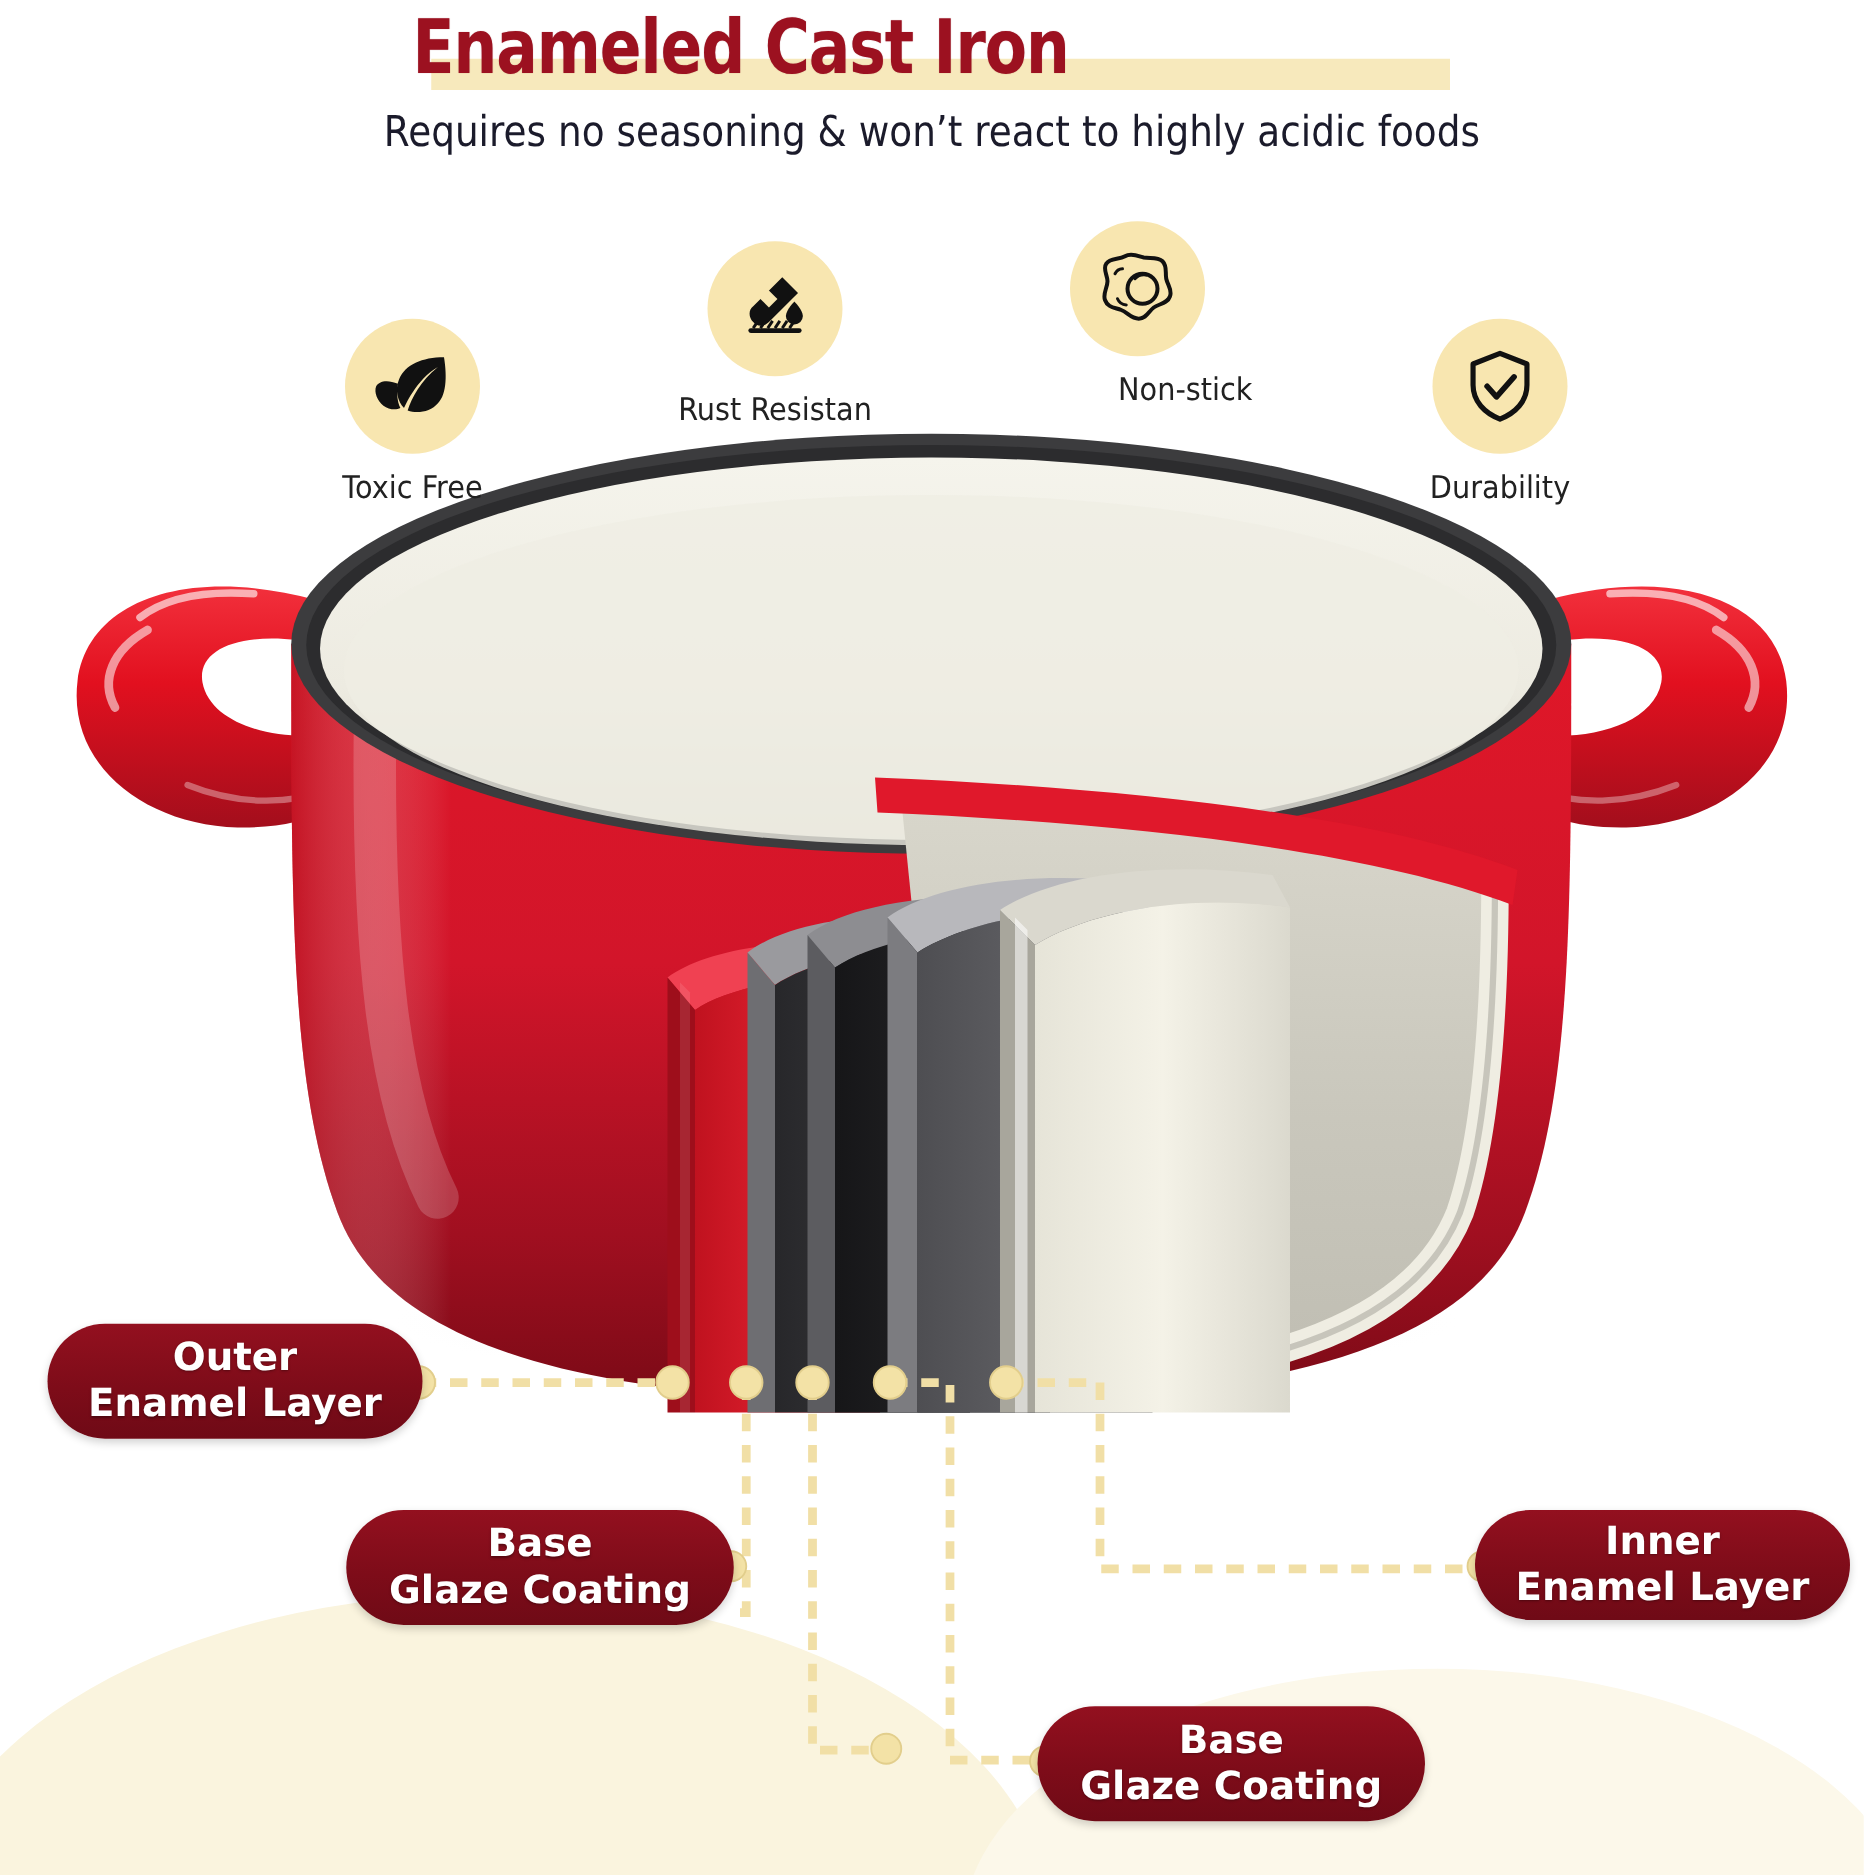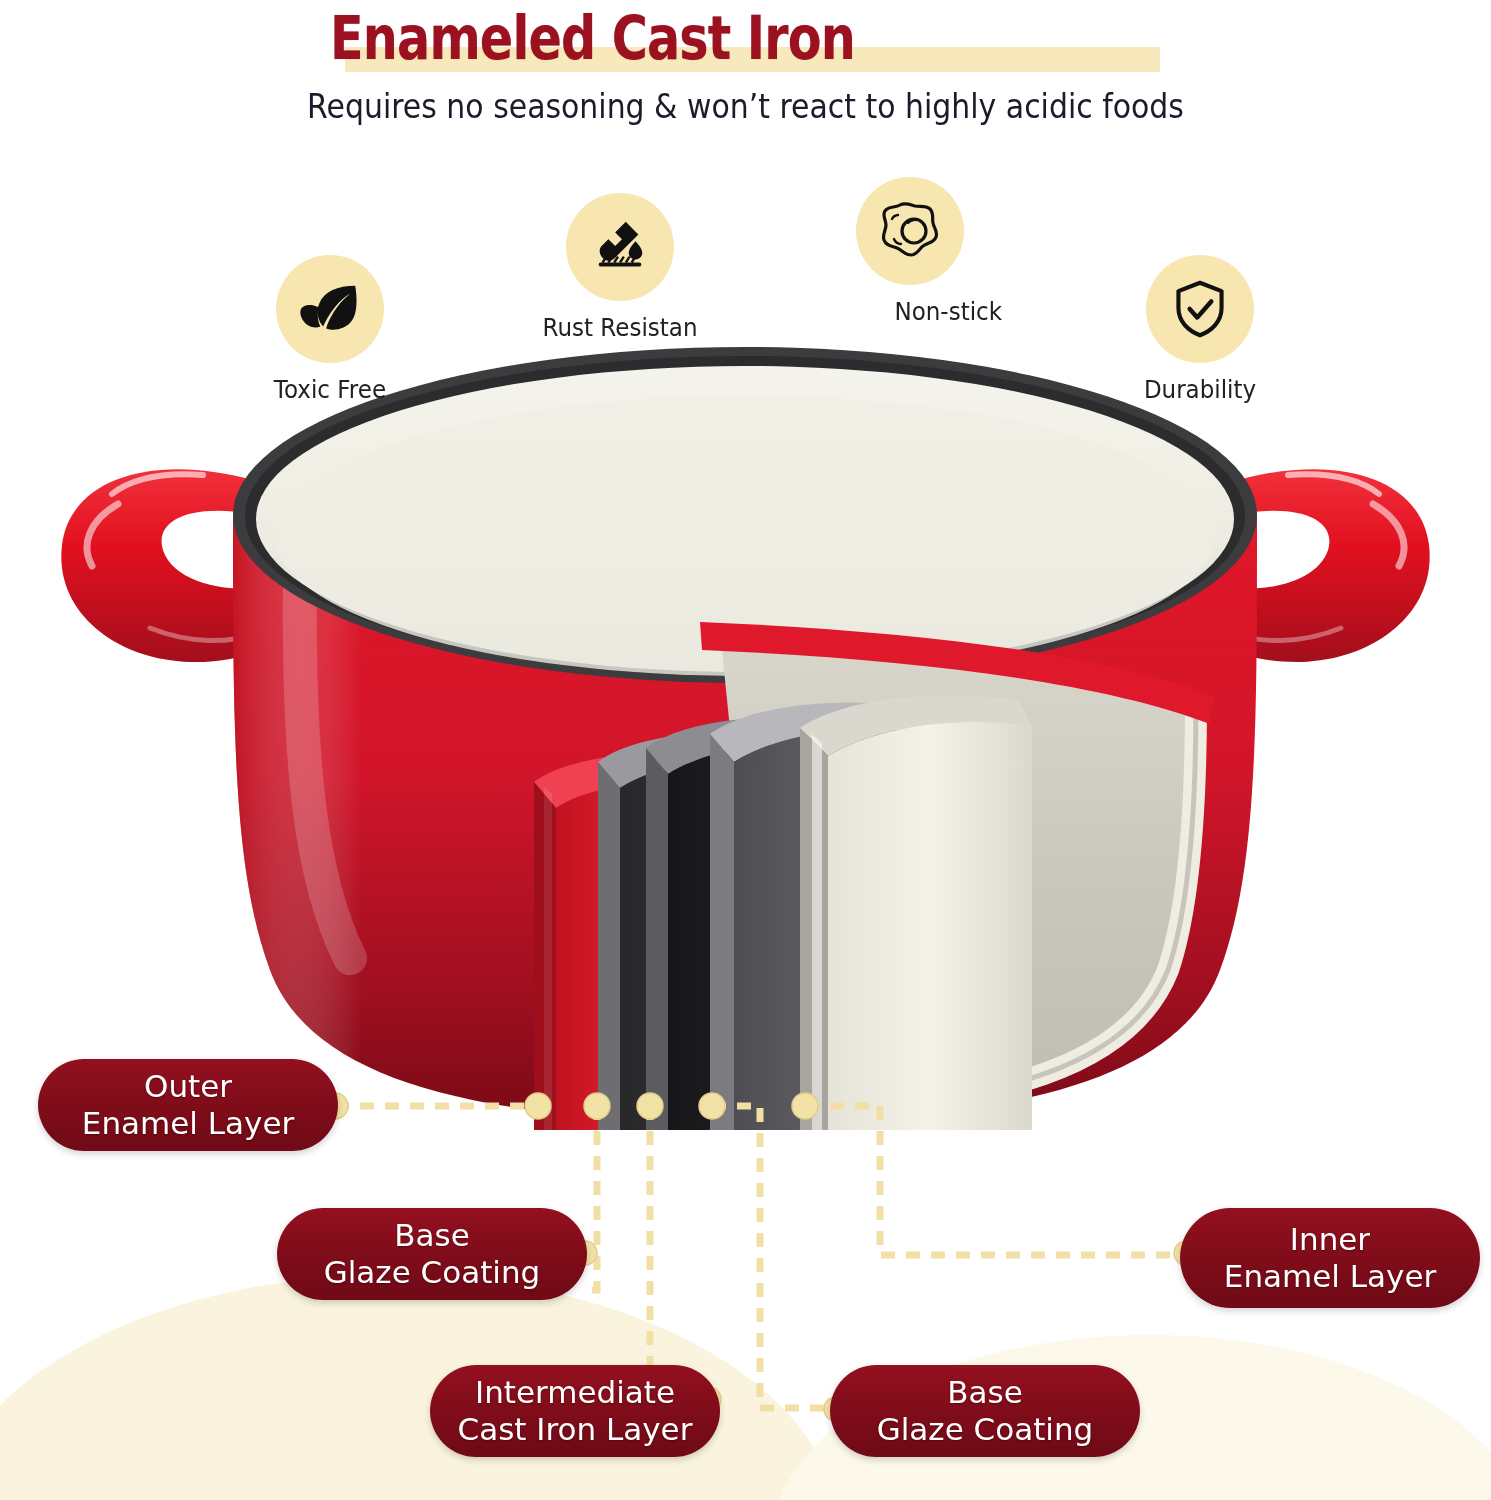--- a/index.html
+++ b/index.html
@@ -67,25 +67,26 @@
   .pill {
     position:absolute; z-index:20;
     background:linear-gradient(180deg,#93101F 0%,#7E0C19 55%,#6F0A16 100%);
     border-radius:999px; color:#fff;
     font-family:"DejaVu Sans", sans-serif;
     display:flex; align-items:center; justify-content:center;
     text-align:center; line-height:1.18; font-size:31px;
     padding:10px 26px;
     box-shadow:0 3px 7px rgba(0,0,0,0.18);
     text-shadow:0 1px 2px rgba(0,0,0,.35);
+    font-weight:bold;
   }
   .pill span { display:block; }
   .p-outer { left:38px;   top:1059px; width:300px; height:92px; }
   .p-base1 { left:277px;  top:1208px; width:310px; height:92px; }
-  .p-inner { left:1180px; top:1208px; width:300px; height:100px; }
+  .p-inner { left:1180px; top:1208px; width:300px; height:88px; }
   .p-inter { left:430px;  top:1365px; width:290px; height:92px; }
   .p-base2 { left:830px;  top:1365px; width:310px; height:92px; }
 
   
   .wires { position:absolute; left:0; top:0; width:1491px; height:1500px; z-index:15; pointer-events:none; }
 </style>
 </head>
 <body>
 
 <div id="stage">
@@ -344,26 +345,20 @@
     </div>
   </div>
 
   <div class="pill p-inner">
     <div>
       <span>Inner</span>
       <span>Enamel Layer</span>
     </div>
   </div>
 
-  <div class="pill p-inter">
-    <div>
-      <span>Intermediate</span>
-      <span>Cast Iron Layer</span>
-    </div>
-  </div>
 
   <div class="pill p-base2">
     <div>
       <span>Base</span>
       <span>Glaze Coating</span>
     </div>
   </div>
 
 </div>
 

